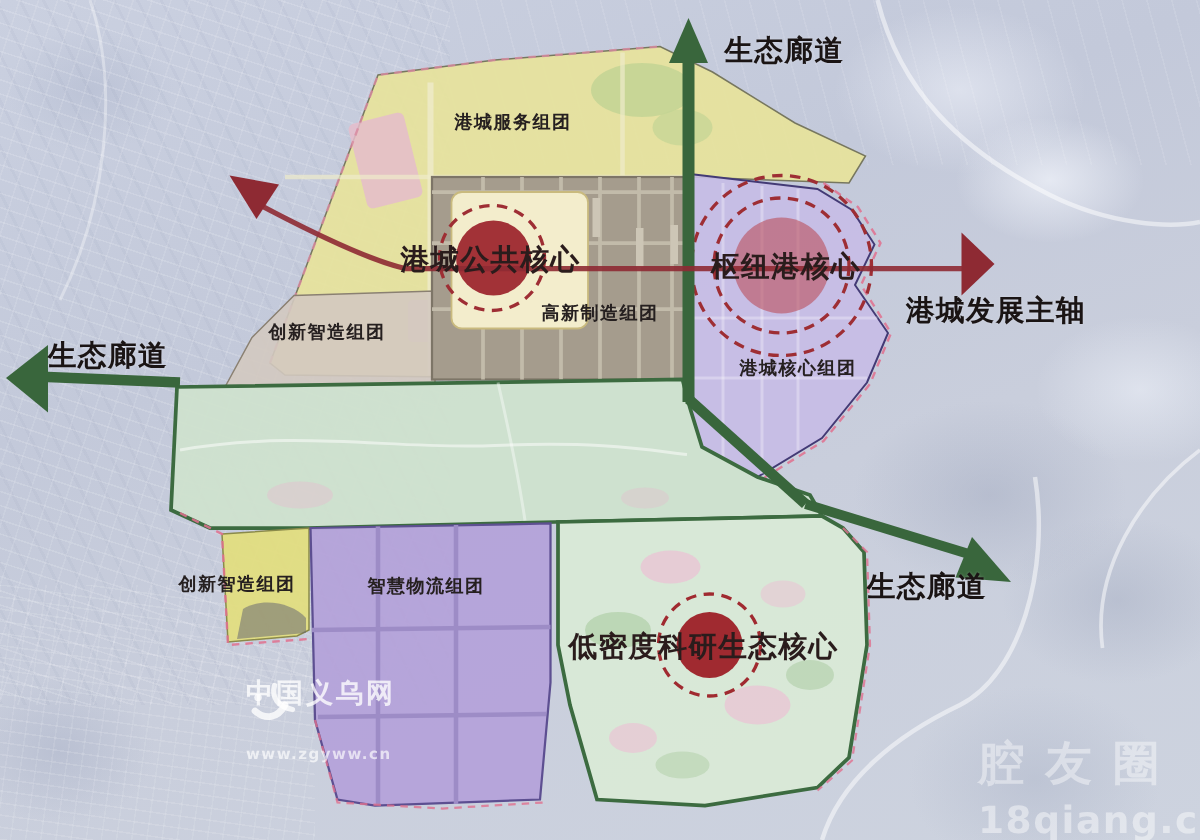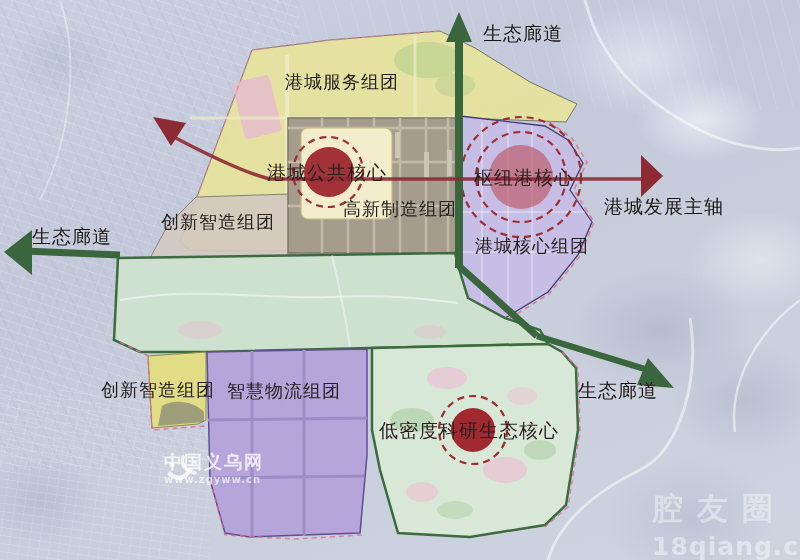--- a/index.html
+++ b/index.html
@@ -23,28 +23,28 @@
       radial-gradient(90px 60px at 700px 120px, rgba(240,243,250,.75), rgba(240,243,250,0) 70%),
       radial-gradient(120px 80px at 640px 60px, rgba(238,241,249,.6), rgba(238,241,249,0) 70%),
       radial-gradient(100px 70px at 760px 260px, rgba(236,240,248,.6), rgba(236,240,248,0) 70%),
       radial-gradient(130px 90px at 660px 330px, rgba(160,168,190,.45), rgba(160,168,190,0) 70%),
       radial-gradient(110px 80px at 745px 400px, rgba(168,176,196,.5), rgba(168,176,196,0) 70%),
       radial-gradient(120px 90px at 690px 520px, rgba(172,180,200,.45), rgba(172,180,200,0) 70%),
       radial-gradient(80px 60px at 60px 60px, rgba(176,184,206,.5), rgba(176,184,206,0) 70%),
       radial-gradient(90px 70px at 40px 500px, rgba(170,178,200,.5), rgba(170,178,200,0) 70%);}
   svg{position:absolute;left:0;top:0;}
   .lbl{position:absolute;transform:translate(-50%,-50%);white-space:nowrap;
-       font-weight:400;color:#221c1c;letter-spacing:1px;z-index:5;}
+       font-weight:700;color:#221c1c;letter-spacing:1px;z-index:5;}
   .lbl-lg{font-size:19px;color:#1a1414;text-shadow:0 0 2px rgba(255,255,255,.25);}
-  .lbl-md{font-size:18px;color:#262020;}
+  .lbl-md{font-size:12px;color:#262020;}
   .lbl-core{font-size:19px;color:#2a1c1c;}
   .wm-yiwu{position:absolute;left:164px;top:450px;display:flex;align-items:center;gap:8px;
            color:rgba(255,255,255,.78);z-index:6;justify-content:flex-end;}
   .wm-yiwu .nm{font-size:18px;font-weight:700;letter-spacing:2px;}
-  .wm-yiwu .url{font-size:10px;font-weight:700;letter-spacing:1px;color:rgba(255,255,255,.66);}
+  .wm-yiwu .url{font-size:10px;font-weight:700;letter-spacing:1px;color:rgba(255,255,255,.66);margin-top:24px;}
   .wm-qiang{position:absolute;left:652px;top:488px;z-index:6;color:rgba(255,255,255,.42);}
   .wm-qiang .nm{font-size:31px;font-weight:700;letter-spacing:14px;}
   .wm-qiang .url{font-size:25px;font-weight:700;letter-spacing:1px;margin-top:2px;color:rgba(255,255,255,.45);}
 </style>
 </head>
 <body>
 
 <div id="stage">
   <div class="tex blobs"></div>
   <div class="tex tex-tl"></div>

